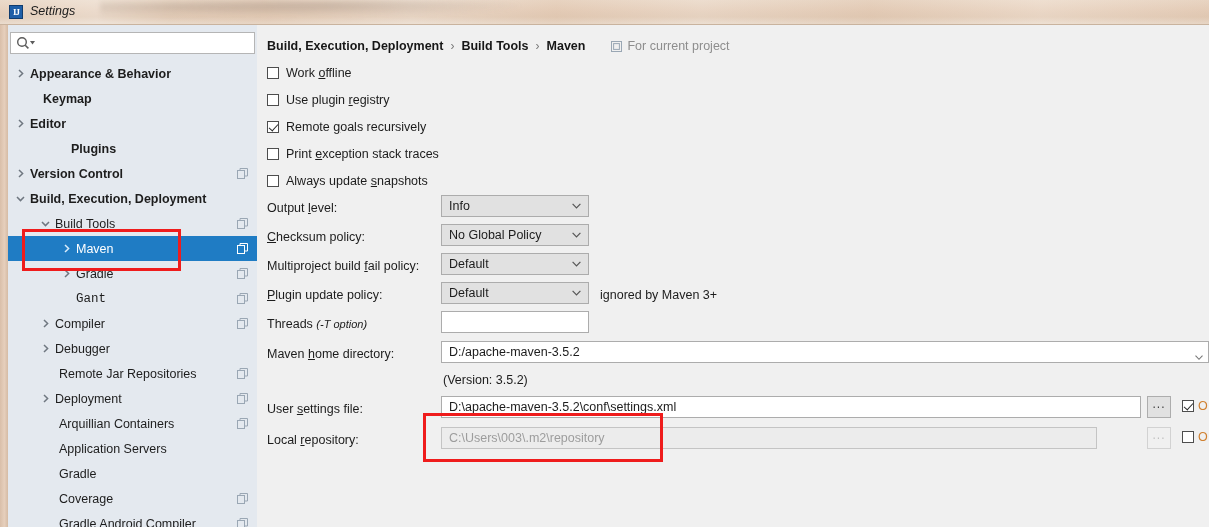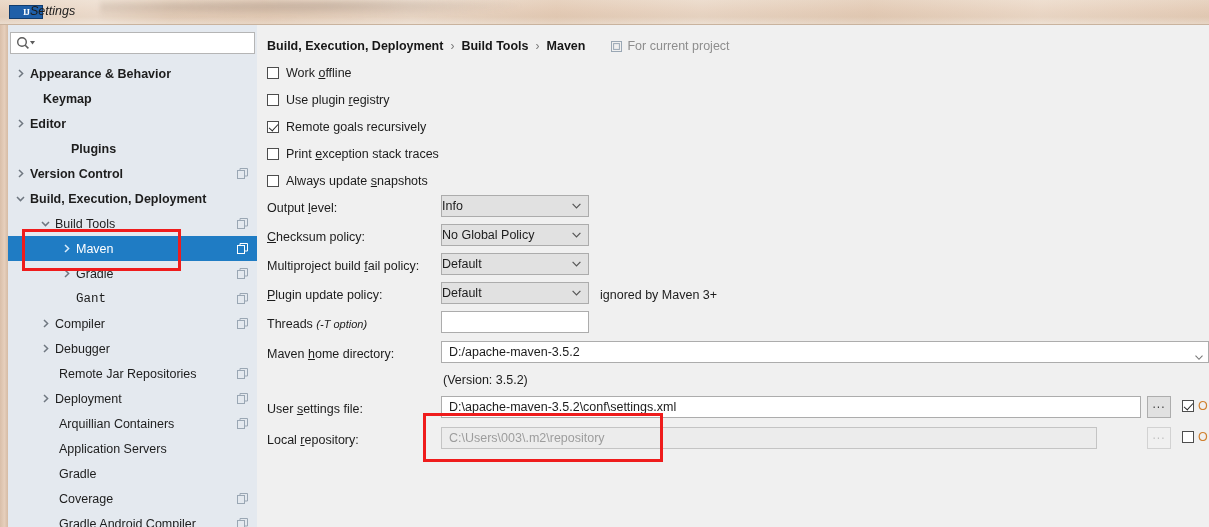--- a/index.html
+++ b/index.html
@@ -44,21 +44,21 @@
     top: 0; left: 100px;
     width: 420px; height: 18px;
     background: radial-gradient(ellipse at 20% 40%, rgba(150,130,115,0.28) 0%, rgba(190,170,150,0.10) 45%, rgba(255,255,255,0) 72%),
                 radial-gradient(ellipse at 55% 30%, rgba(120,100,88,0.22) 0%, rgba(255,255,255,0) 60%);
     filter: blur(2px);
     pointer-events: none;
   }
   .title-icon {
     position: absolute;
     left: 9px; top: 5px;
-    width: 34px; height: 14px;
+    width: 14px; height: 14px;
     background: #1f5fa8;
     border: 1px solid #113c6e;
     box-sizing: border-box;
     display: flex;
     align-items: center;
     justify-content: center;
   }
   .title-icon span {
     color: #ffffff;
     font-size: 9px;
@@ -231,20 +231,21 @@
   .combo {
     position: absolute;
     height: 22px;
     background: #e1e1e1;
     border: 1px solid #acacac;
     box-sizing: border-box;
     display: flex;
     align-items: center;
     font-size: 12.5px;
     color: #1c1c1c;
+    padding-left: 7px;
   }
   .combo .chev {
     position: absolute;
     right: 7px; top: 7px;
     width: 9px; height: 6px;
   }
   .combo .chev svg { display:block; }
 
   .textfield {
     position: absolute;

